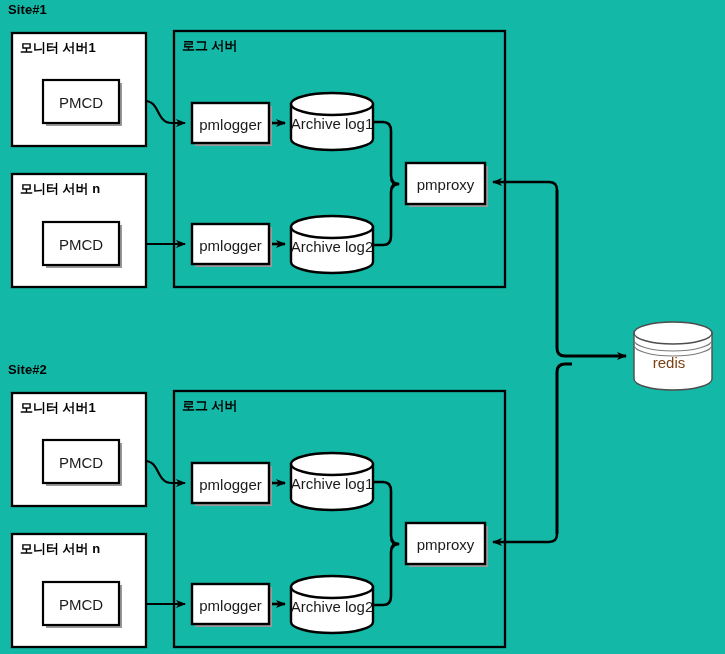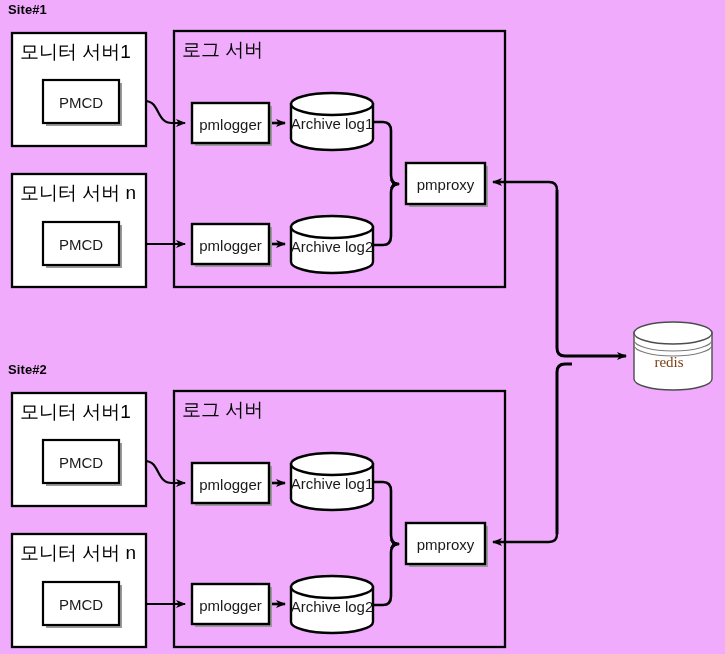--- a/index.html
+++ b/index.html
@@ -7,21 +7,21 @@
     padding: 0;
     background: #ffffff;
   }
   body {
     font-family: "Liberation Sans", "DejaVu Sans", sans-serif;
   }
   #canvas {
     position: relative;
     width: 725px;
     height: 654px;
-    background: #f0abfc;
+    background: #14b8a6;
     overflow: hidden;
   }
   svg.layer {
     position: absolute;
     left: 0;
     top: 0;
     width: 725px;
     height: 654px;
   }
   svg.layer.edges { z-index: 1; }
@@ -31,22 +31,22 @@
     z-index: 5;
     font-size: 13px;
     font-weight: bold;
     color: #000000;
     white-space: nowrap;
     letter-spacing: 0.1px;
   }
   .group-label {
     position: absolute;
     z-index: 5;
-    font-size: 19px;
-    font-weight: normal;
+    font-size: 13px;
+    font-weight: bold;
     color: #000000;
     white-space: nowrap;
   }
   .node-label {
     position: absolute;
     z-index: 5;
     font-size: 15px;
     color: #1a1a1a;
     white-space: nowrap;
     text-align: center;
@@ -190,15 +190,15 @@
   <div class="group-label" style="left:182px; top:397px;">로그 서버</div>
 
   <div class="node-label" style="left:43px; top:454px; width:76px;">PMCD</div>
   <div class="node-label" style="left:43px; top:596px; width:76px;">PMCD</div>
   <div class="node-label" style="left:192px; top:476px; width:77px;">pmlogger</div>
   <div class="node-label" style="left:192px; top:597px; width:77px;">pmlogger</div>
   <div class="node-label" style="left:286px; top:475px; width:92px;">Archive log1</div>
   <div class="node-label" style="left:286px; top:598px; width:92px;">Archive log2</div>
   <div class="node-label" style="left:406px; top:536px; width:79px;">pmproxy</div>
 
-  <div class="node-label redis" style="left:633px; top:354px; width:72px;font-family:Liberation Serif, serif;">redis</div>
+  <div class="node-label redis" style="left:633px; top:354px; width:72px;">redis</div>
 
 </div>
 
 </body></html>

